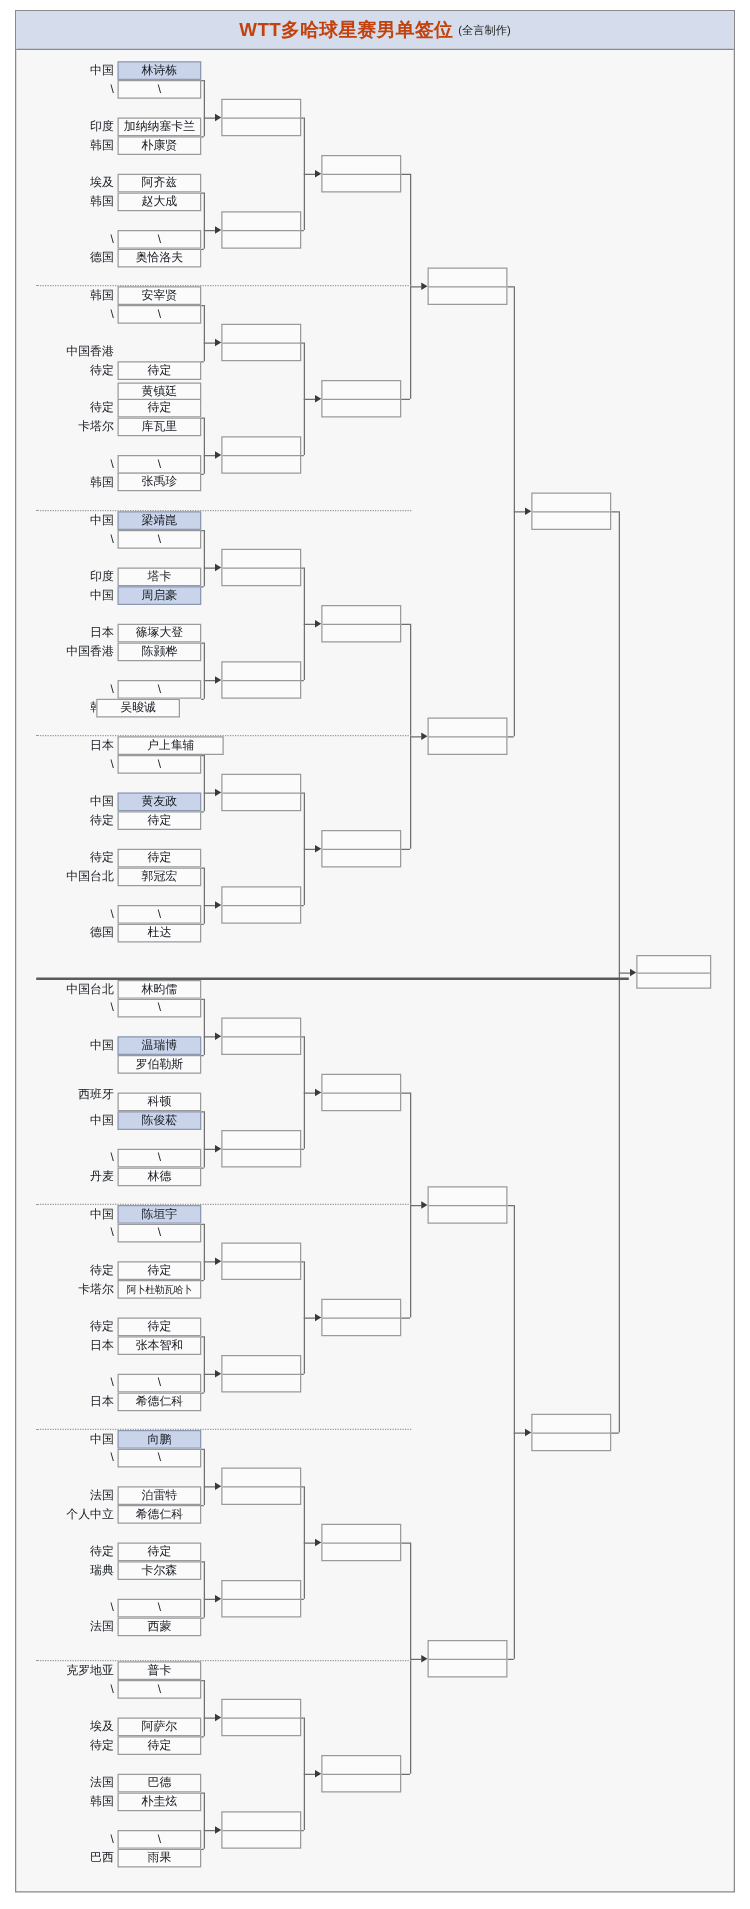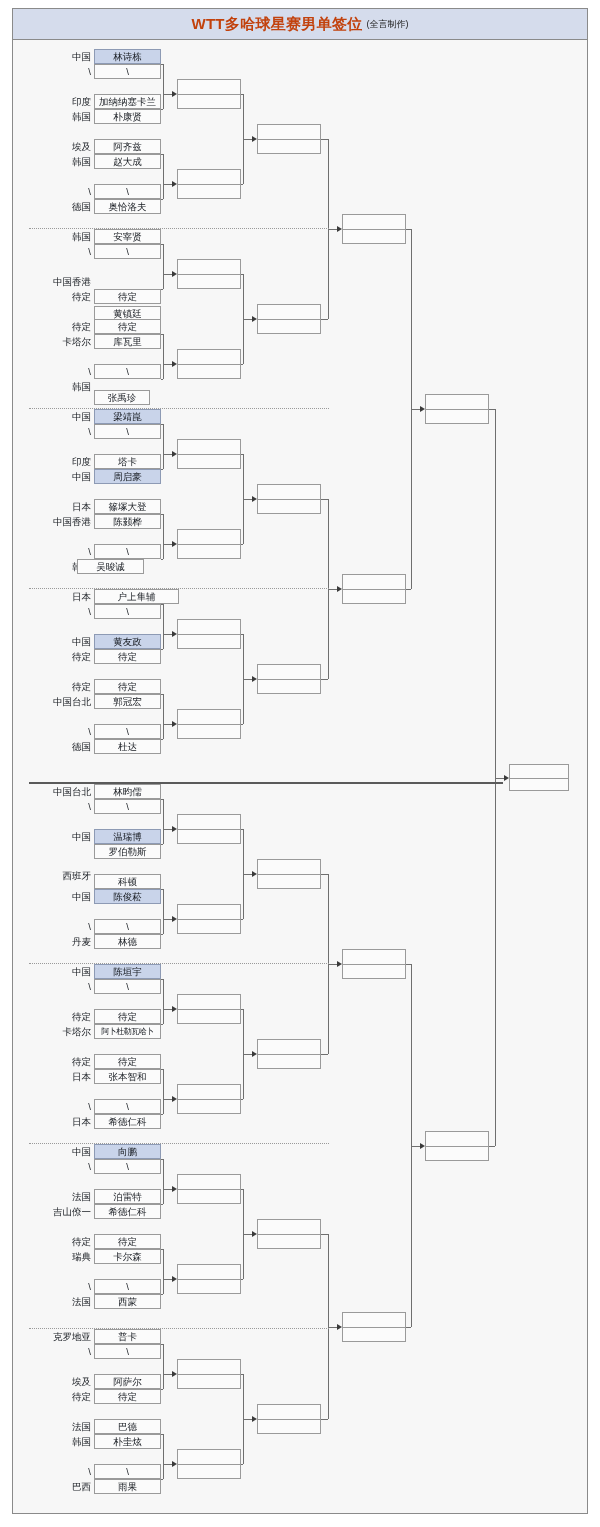--- a/index.html
+++ b/index.html
@@ -105,21 +105,21 @@
         <div class="cell" style="left: 81px; top: 234px; width: 67px; height: 15px; margin-top: 32px;">黄镇廷</div>
         <div class="ctry" style="left: 16px; top: 249px; width: 62px; height: 15px;">待定</div>
         <div class="cell" style="left: 81px; top: 249px; width: 67px; height: 15px;">待定</div>
         <div class="ctry" style="left: 16px; top: 279px; width: 62px; height: 15px;">待定</div>
         <div class="cell" style="left: 81px; top: 279px; width: 67px; height: 15px;">待定</div>
         <div class="ctry" style="left: 16px; top: 294px; width: 62px; height: 15px;">卡塔尔</div>
         <div class="cell" style="left: 81px; top: 294px; width: 67px; height: 15px;">库瓦里</div>
         <div class="ctry" style="left: 16px; top: 324px; width: 62px; height: 15px;">\</div>
         <div class="cell" style="left: 81px; top: 324px; width: 67px; height: 15px;">\</div>
         <div class="ctry" style="left: 16px; top: 339px; width: 62px; height: 15px;">韩国</div>
-        <div class="cell" style="left: 81px; top: 350px; width: 56px; height: 15px;">张禹珍</div>
+        <div class="cell" style="left: 81px; top: 338px; width: 67px; height: 15px;">张禹珍</div>
         <div class="wbox" style="left: 164px; top: 219px; width: 64px; height: 30px;">
           <div class="mid"></div>
         </div>
         <div class="wbox" style="left: 164px; top: 309px; width: 64px; height: 30px;">
           <div class="mid"></div>
         </div>
         <div class="ln lnh" style="left: 148px; top: 204px; width: 2px; height: 1px;"></div>
         <div class="ln lnh" style="left: 148px; top: 249px; width: 2px; height: 1px;"></div>
         <div class="ln lnv" style="left: 150px; top: 204px; width: 1px; height: 45px;"></div>
         <div class="ln lnh" style="left: 150px; top: 234px; width: 9px; height: 1px;"></div>
@@ -256,21 +256,21 @@
         <div class="ln lnh" style="left: 148px; top: 1074px; width: 2px; height: 1px;"></div>
         <div class="ln lnv" style="left: 150px; top: 1029px; width: 1px; height: 45px;"></div>
         <div class="ln lnh" style="left: 150px; top: 1059px; width: 9px; height: 1px;"></div>
         <div class="arw" style="left: 159px; top: 1056px;"></div>
         <div class="ctry" style="left: 16px; top: 1104px; width: 62px; height: 15px;">中国</div>
         <div class="cell hl" style="left: 81px; top: 1104px; width: 67px; height: 15px;">向鹏</div>
         <div class="ctry" style="left: 16px; top: 1119px; width: 62px; height: 15px;">\</div>
         <div class="cell" style="left: 81px; top: 1119px; width: 67px; height: 15px;">\</div>
         <div class="ctry" style="left: 16px; top: 1149px; width: 62px; height: 15px;">法国</div>
         <div class="cell" style="left: 81px; top: 1149px; width: 67px; height: 15px;">泊雷特</div>
-        <div class="ctry" style="left: 16px; top: 1164px; width: 62px; height: 15px;">吉山僚一</div>
+        <div class="ctry" style="left: 16px; top: 1164px; width: 62px; height: 15px;">个人中立</div>
         <div class="cell" style="left: 81px; top: 1164px; width: 67px; height: 15px;">希德仁科</div>
         <div class="ctry" style="left: 16px; top: 1194px; width: 62px; height: 15px;">待定</div>
         <div class="cell" style="left: 81px; top: 1194px; width: 67px; height: 15px;">待定</div>
         <div class="ctry" style="left: 16px; top: 1209px; width: 62px; height: 15px;">瑞典</div>
         <div class="cell" style="left: 81px; top: 1209px; width: 67px; height: 15px;">卡尔森</div>
         <div class="ctry" style="left: 16px; top: 1239px; width: 62px; height: 15px;">\</div>
         <div class="cell" style="left: 81px; top: 1239px; width: 67px; height: 15px;">\</div>
         <div class="ctry" style="left: 16px; top: 1254px; width: 62px; height: 15px;">法国</div>
         <div class="cell" style="left: 81px; top: 1254px; width: 67px; height: 15px;">西蒙</div>
         <div class="wbox" style="left: 164px; top: 1134px; width: 64px; height: 30px;">

